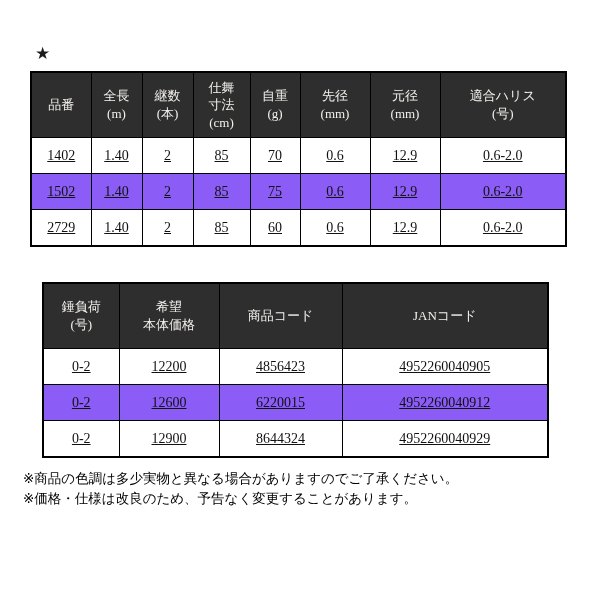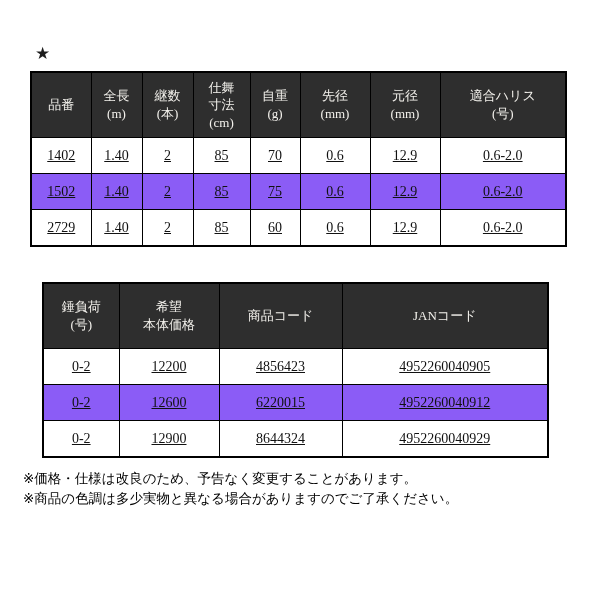--- a/index.html
+++ b/index.html
@@ -169,17 +169,17 @@
         <tr>
           <td>0-2</td>
           <td>12900</td>
           <td>8644324</td>
           <td>4952260040929</td>
         </tr>
       </tbody>
   </table>
 
   <div class="notes">
+    <div>※商品の色調は多少実物と異なる場合がありますのでご了承ください。</div>
     <div>※価格・仕様は改良のため、予告なく変更することがあります。</div>
-    <div>※商品の色調は多少実物と異なる場合がありますのでご了承ください。</div>
   </div>
 
 </div>
 
 </body></html>

